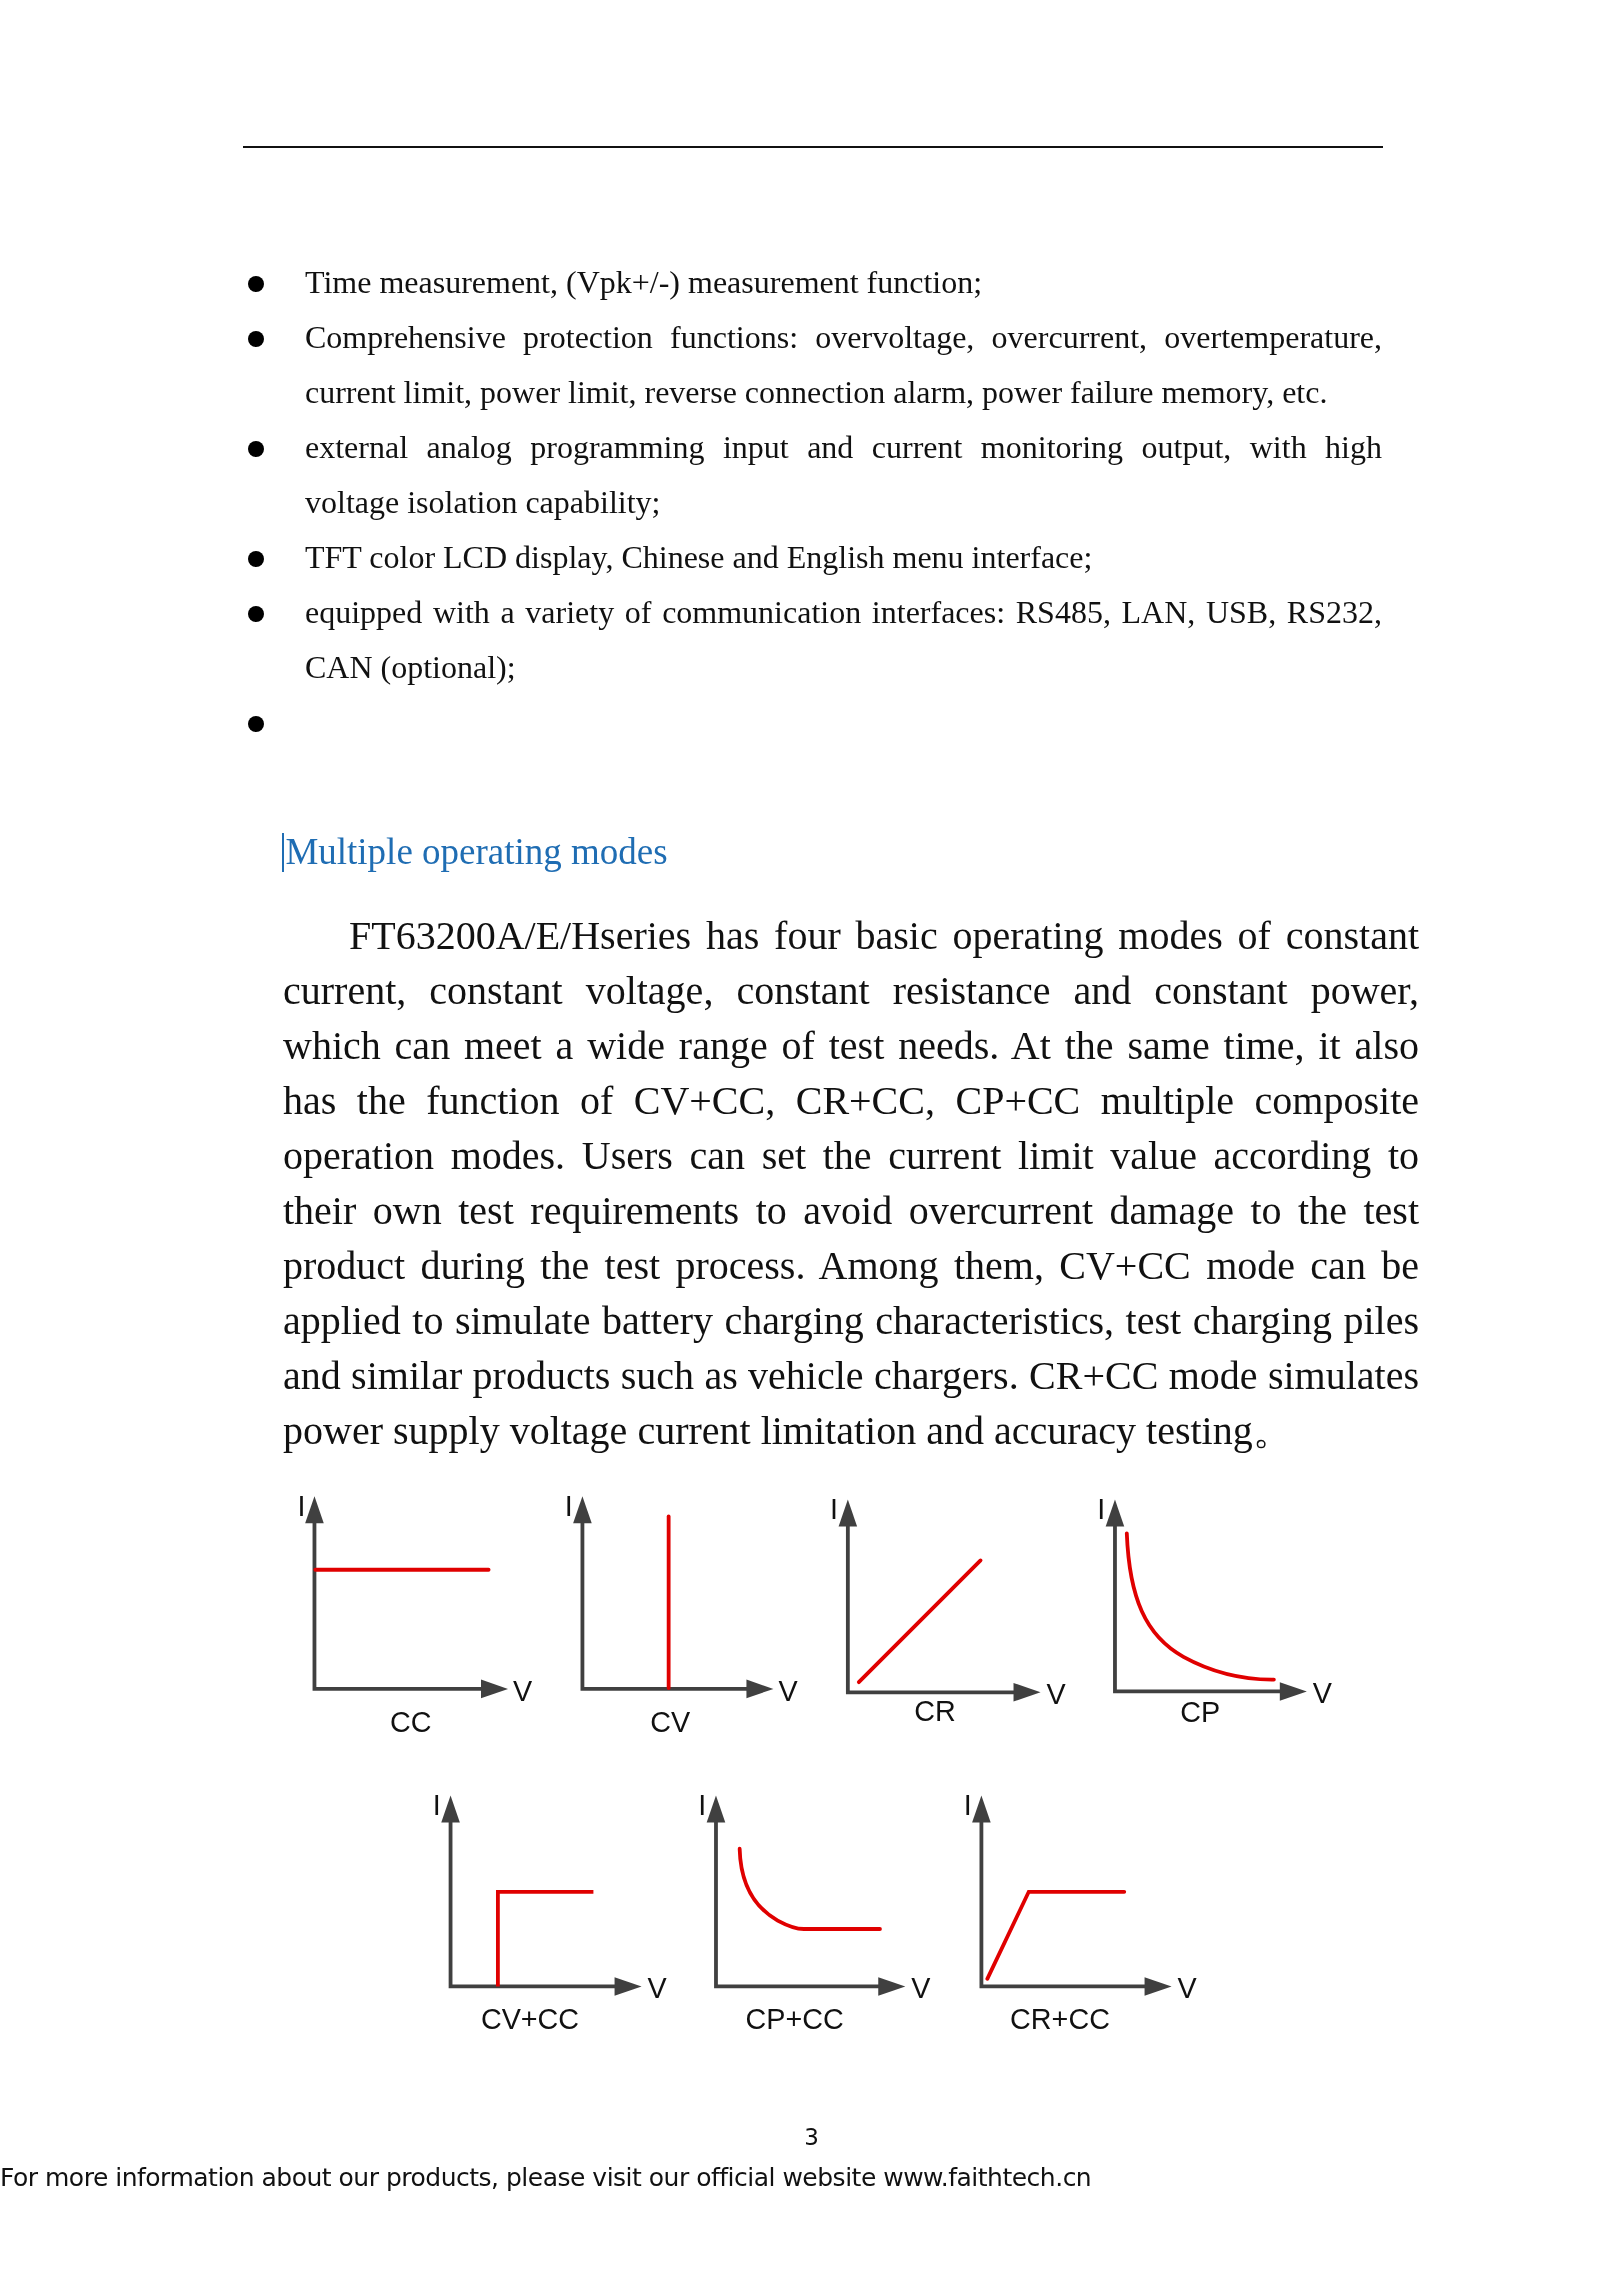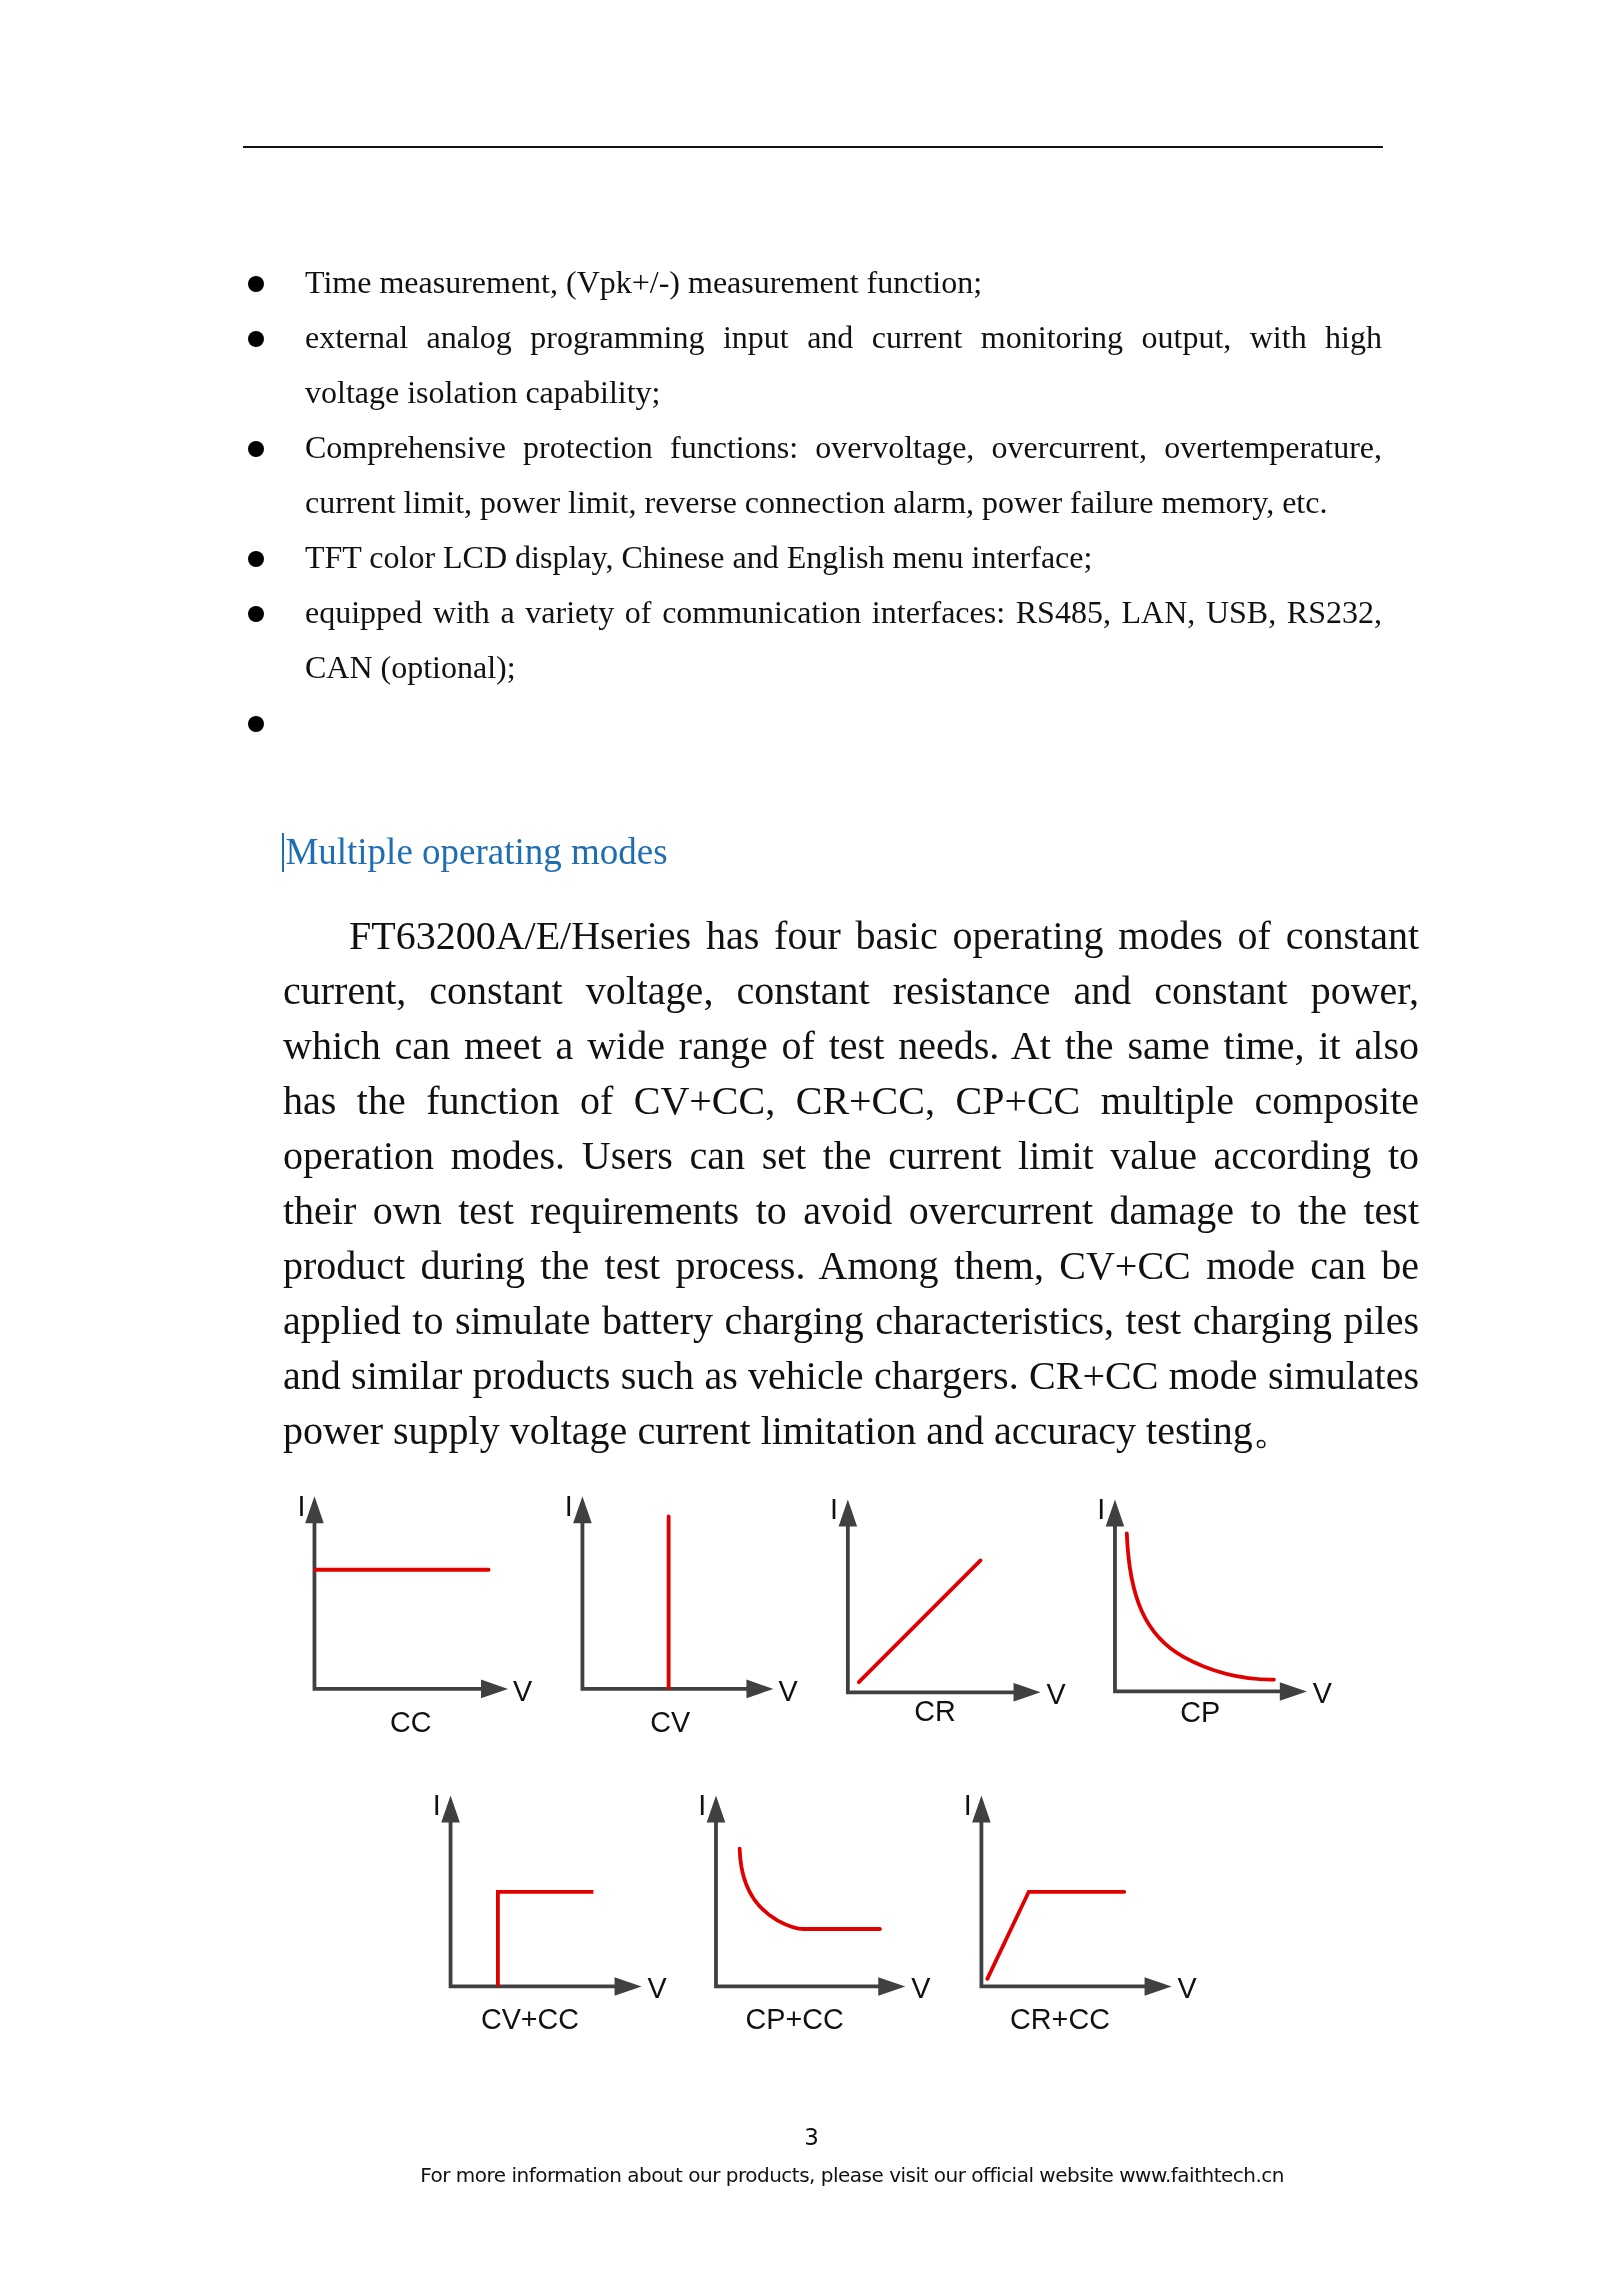--- a/index.html
+++ b/index.html
@@ -14,33 +14,33 @@
   .heading .bar { display:inline-block; width:1.7px; height:39px; background:#1f6db3; vertical-align:-7.6px; margin-right:1.7px; }
   .para { position:absolute; left:246px; top:908px; width:1136px; margin:0; font-size:40px; line-height:55px; text-align:justify; text-indent:66px; }
   .diagram { position:absolute; left:0; top:0; width:1623px; height:2295px; }
   .diagram svg { position:absolute; left:0; top:0; }
   .axis { stroke:#404040; stroke-width:4.5; fill:none; }
   .arrow { fill:#404040; }
   .curve { stroke:#e00000; stroke-width:4.5; fill:none; stroke-linecap:round; stroke-linejoin:miter; }
   .lbl { font-family:"Liberation Sans","DejaVu Sans",sans-serif; font-size:34px; fill:#111; }
   .mode-lbl { font-family:"Liberation Sans Narrow","Liberation Sans","DejaVu Sans",sans-serif; font-size:34px; fill:#111; }
   .page-num { position:absolute; left:0; width:1623px; top:2124px; text-align:center; font-family:"DejaVu Sans","Liberation Sans",sans-serif; font-size:23px; color:#111; }
-  .footer { position:absolute; left:0; width:1284px; top:2163px; text-align:right; font-family:"DejaVu Sans","Liberation Sans",sans-serif; font-size:20px; color:#111; letter-spacing:-0.5px; }
+  .footer { position:absolute; left:0; width:1284px; top:2163px; text-align:left; font-family:"DejaVu Sans","Liberation Sans",sans-serif; font-size:25px; color:#111; letter-spacing:-0.5px; }
 </style>
 </head>
 <body>
 
 <div class="page">
 
   <div class="header-rule"></div>
 
   <ul class="bullets serif">
     <li><span class="dot"></span><span>Time measurement, (Vpk+/-) measurement function;</span></li>
+    <li><span class="dot"></span><span>Comprehensive protection functions: overvoltage, overcurrent, overtemperature, current limit, power limit, reverse connection alarm, power failure memory, etc.</span></li>
     <li><span class="dot"></span><span>external analog programming input and current monitoring output, with high voltage isolation capability;</span></li>
-    <li><span class="dot"></span><span>Comprehensive protection functions: overvoltage, overcurrent, overtemperature, current limit, power limit, reverse connection alarm, power failure memory, etc.</span></li>
     <li><span class="dot"></span><span>TFT color LCD display, Chinese and English menu interface;</span></li>
     <li><span class="dot"></span><span>equipped with a variety of communication interfaces: RS485, LAN, USB, RS232, CAN (optional);</span></li>
     <li><span class="dot"></span></li>
   </ul>
 
   <div class="heading serif"><span class="bar"></span><span>Multiple operating modes</span></div>
 
   <p class="para serif">FT63200A/E/Hseries has four basic operating modes of constant current, constant voltage, constant resistance and constant power, which can meet a wide range of test needs. At the same time, it also has the function of CV+CC, CR+CC, CP+CC multiple composite operation modes. Users can set the current limit value according to their own test requirements to avoid overcurrent damage to the test product during the test process. Among them, CV+CC mode can be applied to simulate battery charging characteristics, test charging piles and similar products such as vehicle chargers. CR+CC mode simulates power supply voltage current limitation and accuracy testing。</p>
 
   <div class="diagram">

